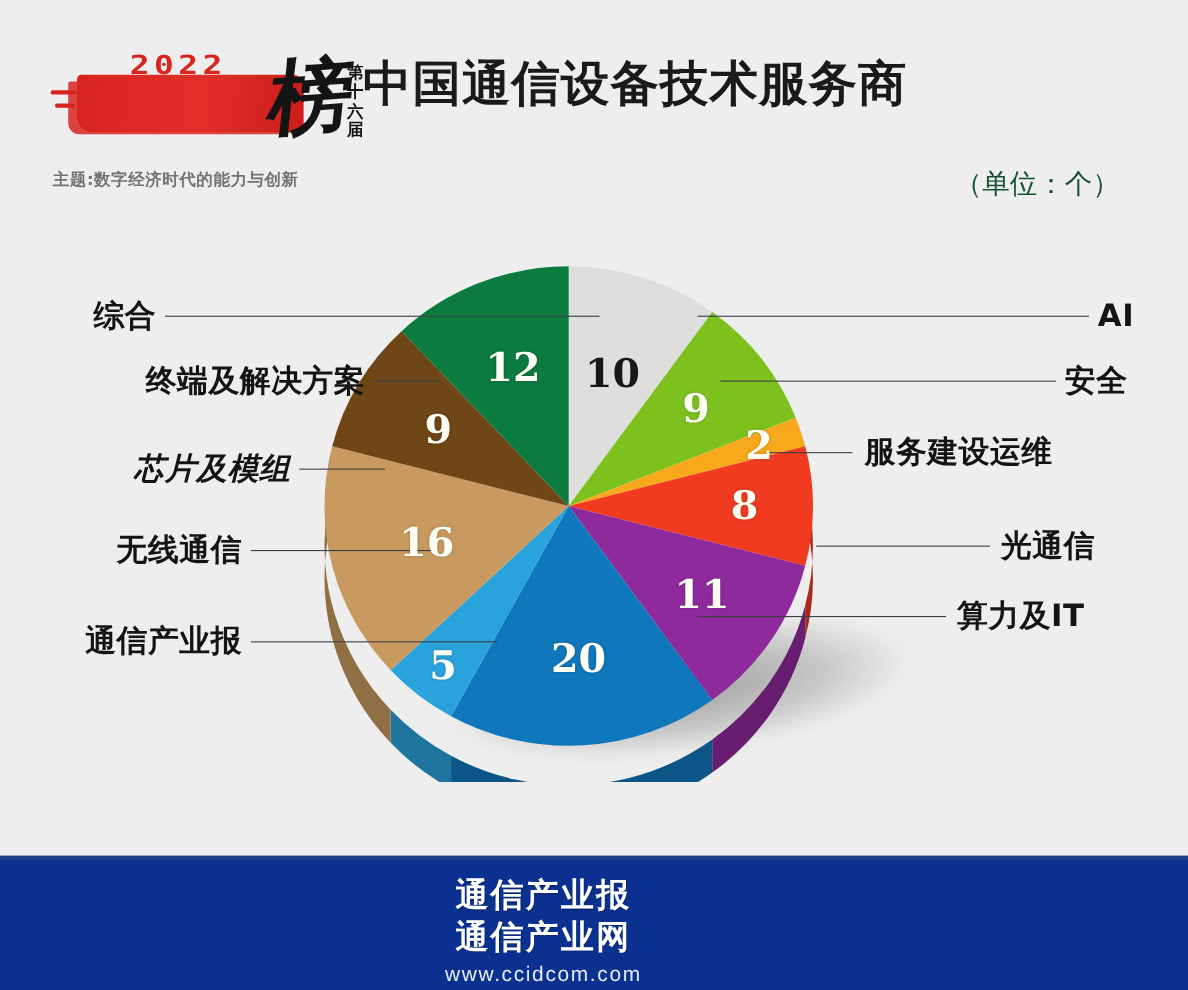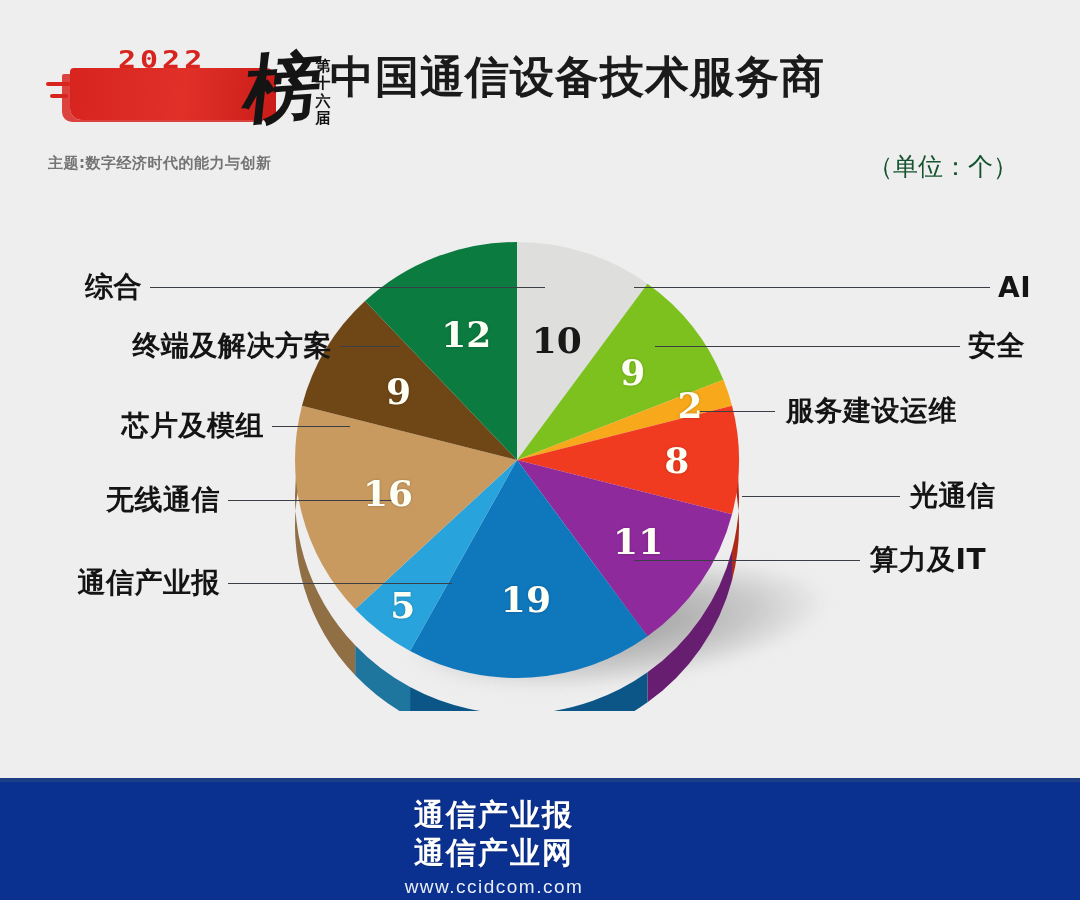--- a/index.html
+++ b/index.html
@@ -191,21 +191,21 @@
           </g>
       </svg>
     </div>
 
     <div id="val-layer">
         <div class="val dark" style="left: 556.789px; top: 124.748px;">10</div>
         <div class="val" style="left: 632.774px; top: 156.815px;">9</div>
         <div class="val" style="left: 690.13px; top: 189.76px;">2</div>
         <div class="val" style="left: 676.84px; top: 245px;">8</div>
         <div class="val" style="left: 638.184px; top: 325.873px;">11</div>
-        <div class="val" style="left: 525.921px; top: 384.245px;">19</div>
+        <div class="val" style="left: 525.921px; top: 384.245px;">20</div>
         <div class="val" style="left: 402.705px; top: 389.693px;">5</div>
         <div class="val" style="left: 387.985px; top: 277.529px;">16</div>
         <div class="val" style="left: 398.527px; top: 176.198px;">9</div>
         <div class="val" style="left: 466.331px; top: 119.331px;">12</div>
       </div>
     <div id="lead-layer">
         <div class="lead" style="left: 634px; top: 72px; width: 356px;"></div>
         <div class="lead" style="left: 655px; top: 131px; width: 305px;"></div>
         <div class="lead" style="left: 700px; top: 196px; width: 75px;"></div>
         <div class="lead" style="left: 742px; top: 281px; width: 158px;"></div>
@@ -217,21 +217,21 @@
         <div class="lead" style="left: 228px; top: 368px; width: 224px;"></div>
       </div>
     <div id="label-layer">
         <div class="lbl right" style="top: 72px; left: 998px;">AI</div>
         <div class="lbl right" style="top: 131px; left: 968px;">安全</div>
         <div class="lbl right" style="top: 196px; left: 786px;">服务建设运维</div>
         <div class="lbl right" style="top: 281px; left: 910px;">光通信</div>
         <div class="lbl right" style="top: 345px; left: 870px;">算力及IT</div>
         <div class="lbl left" style="top: 72px; right: 938px;">综合</div>
         <div class="lbl left" style="top: 131px; right: 748px;">终端及解决方案</div>
-        <div class="lbl left" style="top: 211px; right: 816px;">芯片及模组</div>
+        <div class="lbl left" style="top: 211px; right: 816px; font-style: italic;">芯片及模组</div>
         <div class="lbl left" style="top: 285px; right: 860px; text-align: center;">无线通信</div>
         <div class="lbl left" style="top: 368px; right: 860px;">通信产业报</div>
       </div>
   </div>
 
   <div class="footer">
     <div class="footer-inner">
       <span class="f-line">通信产业报</span>
       <span class="f-line">通信产业网</span>
       <span class="f-url">www.ccidcom.com</span>

